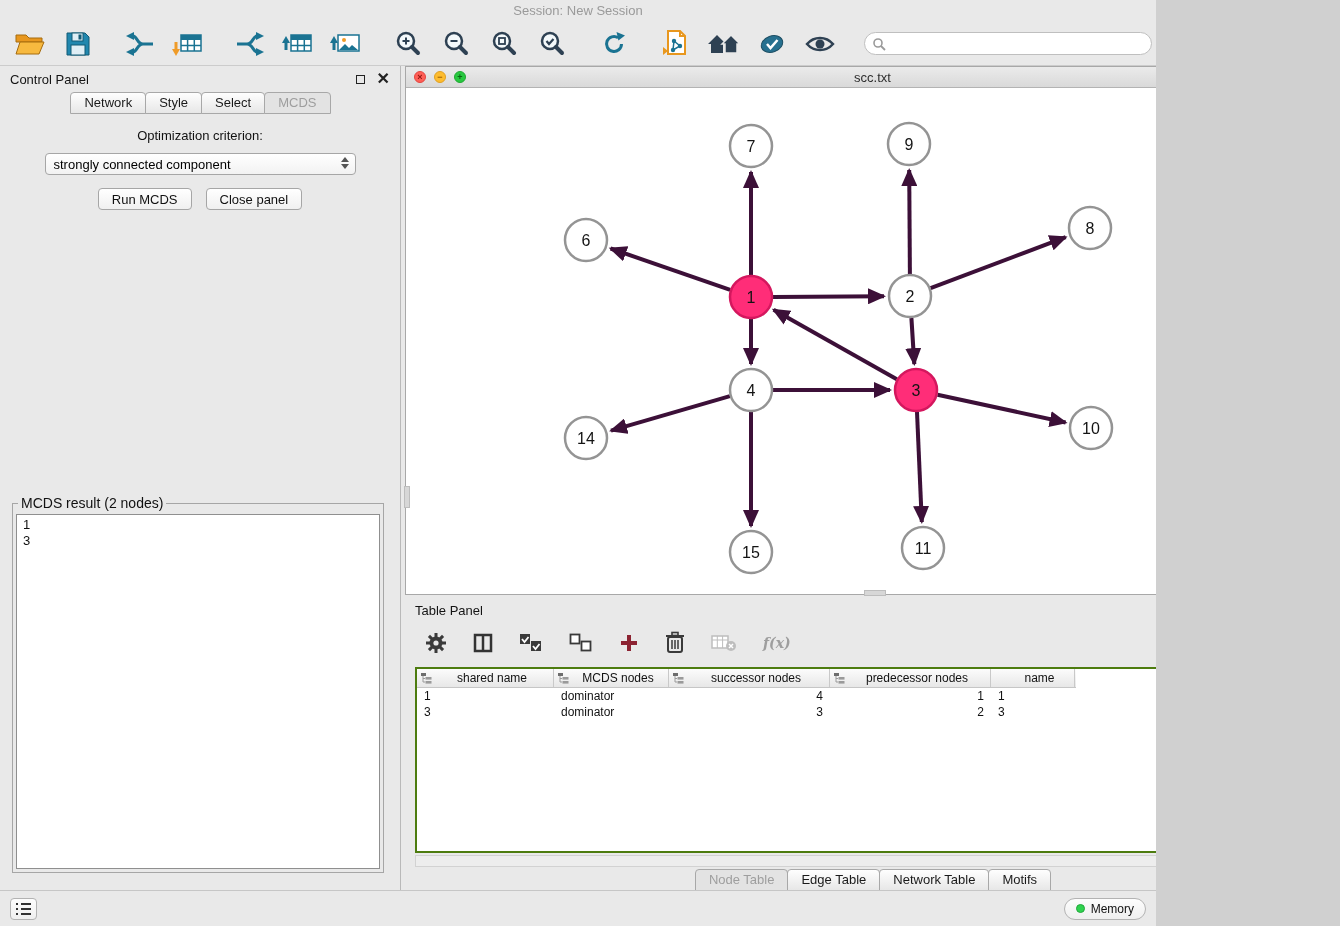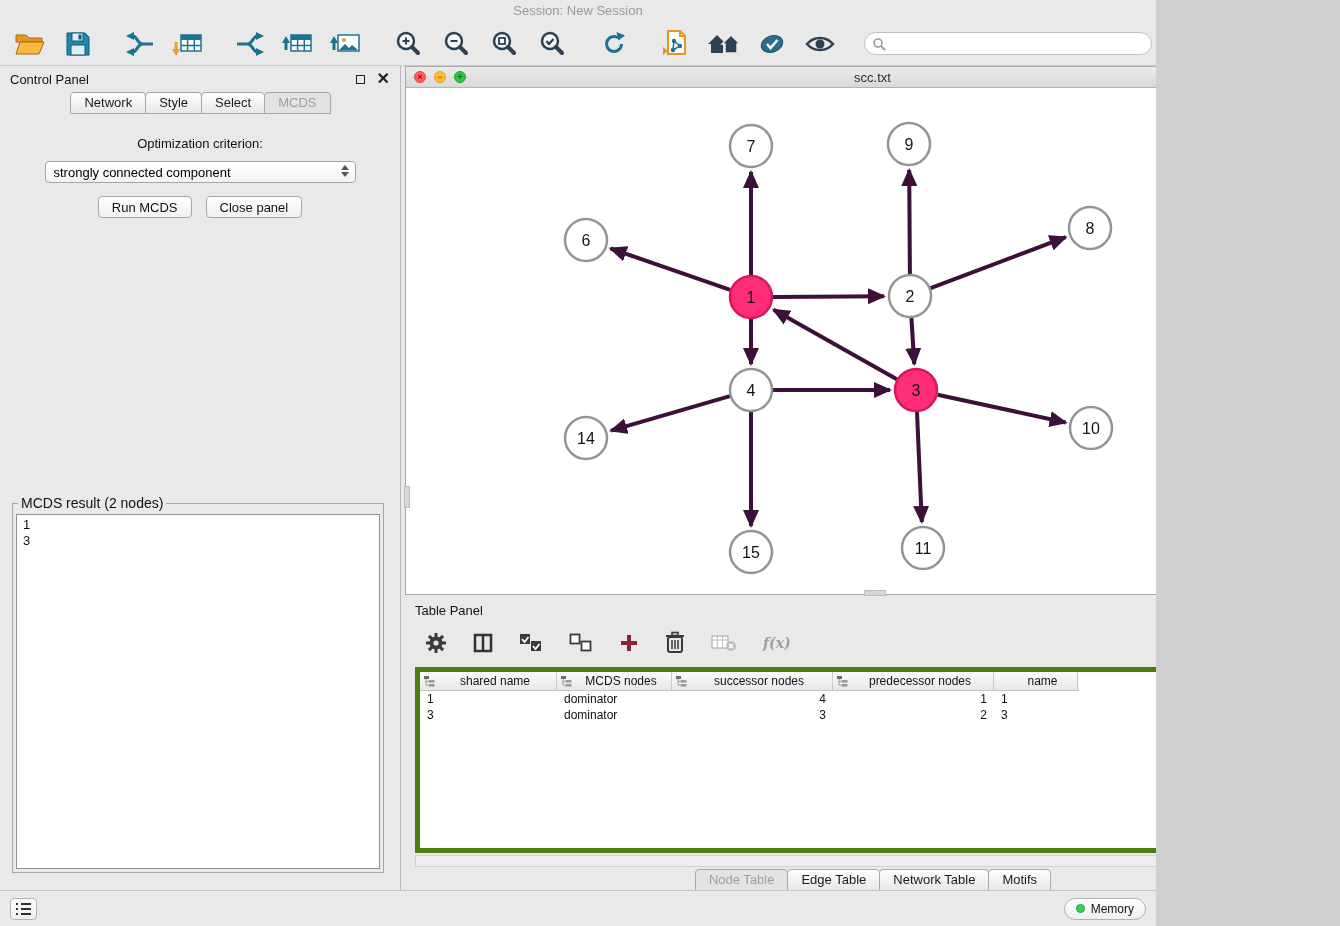--- a/index.html
+++ b/index.html
@@ -22,21 +22,21 @@
   .control-panel { position: absolute; left: 0; top: 66px; width: 401px; height: 824px;
                    background: #e9e9e9; border-right: 1px solid #b9b9b9; }
   .panel-header { height: 26px; display: flex; align-items: center; padding: 0 10px; font-size: 13px; color: #141414; }
   .win-btns { margin-left: auto; display: flex; gap: 12px; align-items: center; }
   .float-btn { width: 9px; height: 9px; border: 1.5px solid #222; background: transparent; }
   .close-btn { font-size: 16px; font-weight: bold; color: #222; line-height: 12px; }
   .cp-tabs { display: flex; justify-content: center; }
   .tab { font-size: 13px; padding: 2px 13px 3px; border: 1px solid #a8a8a8; margin-right: -1px;
          background: linear-gradient(#fefefe, #e7e7e7); color: #1a1a1a; border-radius: 4px 4px 0 0; }
   .tab.active { background: #e3e3e3; color: #9e9e9e; }
-  .cp-content { text-align: center; margin-top: 22px; }
+  .cp-content { text-align: center; margin-top: 14px; }
   .opt-label { font-size: 13px; color: #111; }
   .select-box { width: 311px; height: 22px; margin: 10px auto 0; border: 1px solid #a6a6a6; border-radius: 4px;
                 background: linear-gradient(#ffffff, #f2f2f2); display: flex; align-items: center;
                 padding: 0 20px 0 8px; font-size: 13px; position: relative; }
   .select-value { flex: 1; text-align: left; white-space: nowrap; overflow: hidden; }
   .spin { position: absolute; right: 6px; top: 3px; display: flex; flex-direction: column; gap: 2px; }
   .spin i { display: block; width: 0; height: 0; border-left: 4px solid transparent; border-right: 4px solid transparent; }
   .spin .up { border-bottom: 5px solid #555; }
   .spin .down { border-top: 5px solid #555; }
   .cp-buttons { margin-top: 13px; display: flex; justify-content: center; gap: 14px; }
@@ -67,21 +67,21 @@
   .grip.v { left: -2px; top: 398px; width: 6px; height: 22px; }
   .grip.h { left: 458px; bottom: -2px; width: 22px; height: 6px; }
 
   
   .table-panel { position: absolute; left: 405px; top: 597px; width: 935px; height: 293px; background: #e9e9e9; }
   .tp-toolbar { position: absolute; top: 26px; left: 0; right: 0; height: 40px; display: flex;
                 align-items: center; gap: 26px; padding: 0 20px; }
   .ttb { display: flex; align-items: center; justify-content: center; }
   .fx { font-family: "DejaVu Serif", serif; font-style: italic; color: #9e9e9e; font-size: 14px; font-weight: bold; }
   .table-wrap { position: absolute; left: 10px; right: 10px; top: 70px; height: 186px; background: #fff;
-                border: 5px solid #4d7c0f; overflow: hidden; }
+                border: 2px solid #4d7c0f; overflow: hidden; }
   .thead { display: grid; grid-template-columns: 137px 115px 161px 161px 84px; width: 659px; height: 19px;
            background: linear-gradient(#fcfcfc, #e7e7e7); border-bottom: 1px solid #c6c6c6; }
   .th { position: relative; display: flex; align-items: center; justify-content: center;
         border-right: 1px solid #c9c9c9; font-size: 12px; color: #111; padding-left: 14px; }
   .th .hier { position: absolute; left: 4px; top: 4px; }
   .trow { display: grid; grid-template-columns: 137px 115px 161px 161px 84px; width: 659px; height: 16px; }
   .tcell { font-size: 12px; color: #111; padding: 0 7px; display: flex; align-items: center; }
   .tcell.right { justify-content: flex-end; }
   .hscroll { position: absolute; left: 10px; right: 10px; top: 258px; height: 12px;
              background: #ededed; border: 1px solid #d2d2d2; }

